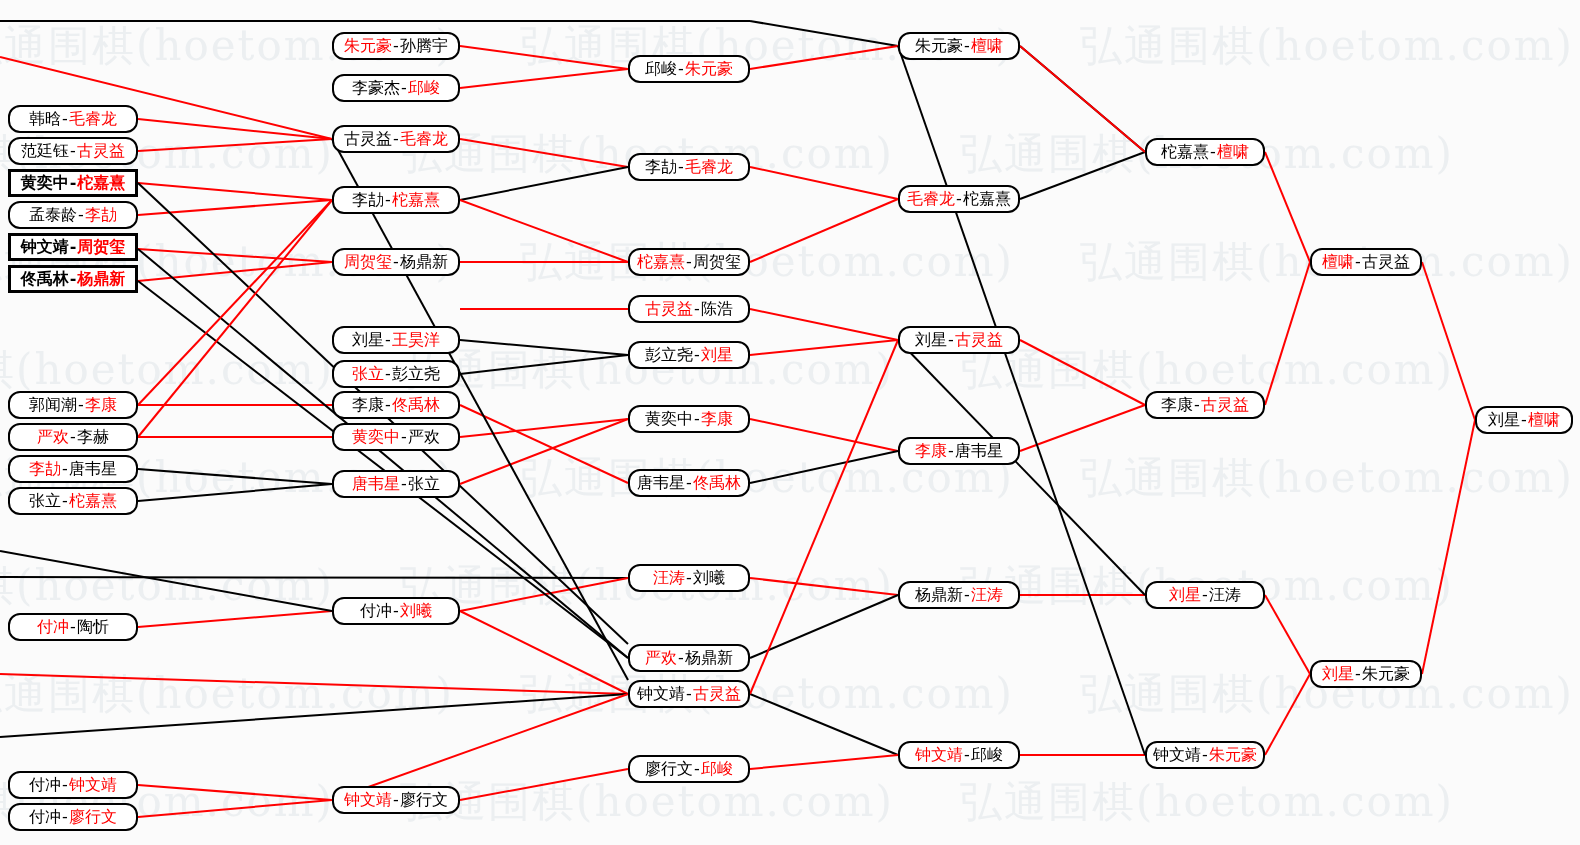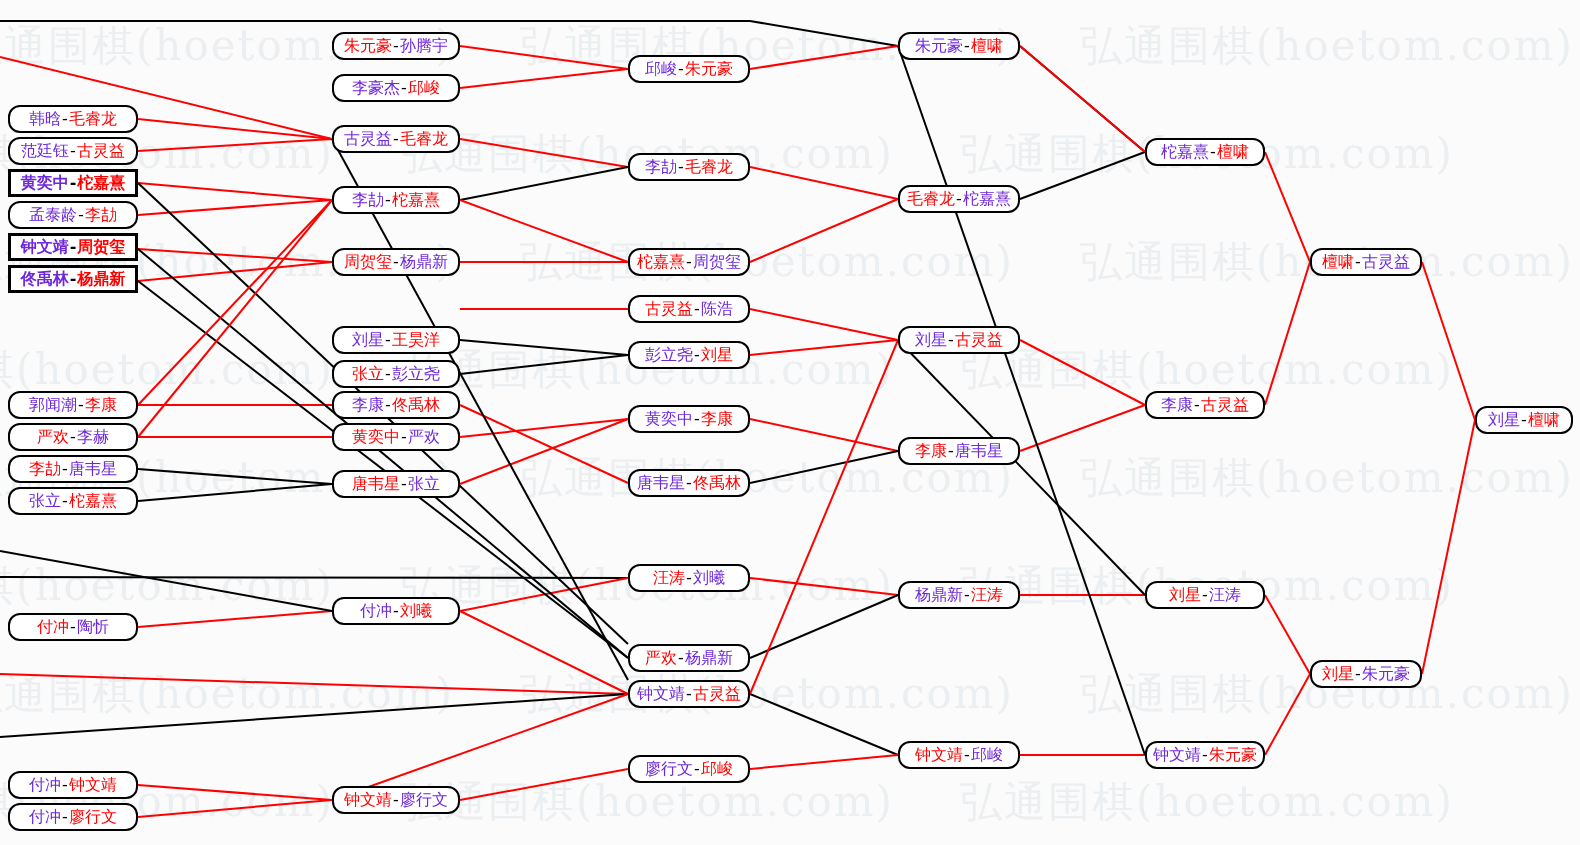--- a/index.html
+++ b/index.html
@@ -32,21 +32,21 @@
     border:2px solid #000000;
     display:flex;align-items:center;justify-content:center;
     font-size:16px;
     line-height:1;
     white-space:nowrap;
     font-family:"DejaVu Sans","Liberation Sans",sans-serif;
     letter-spacing:0px;
   }
   .mbox.bold{border-width:3px;font-weight:bold;}
   .mbox.thin{border-width:2px;border-radius:12px;}
-  .mbox .pl{color:#6d28d9;}
+  .mbox .pl{color:#000000;}
   .mbox .pw{color:#ff0000;}
   .mbox .sep{color:#000000;padding:0 1px;}
   .mbox.bold .pl,.mbox.bold .pw{font-weight:bold;}
 </style>
 </head>
 <body>
 
 <div id="stage">
 
   <div id="watermark-layer">

